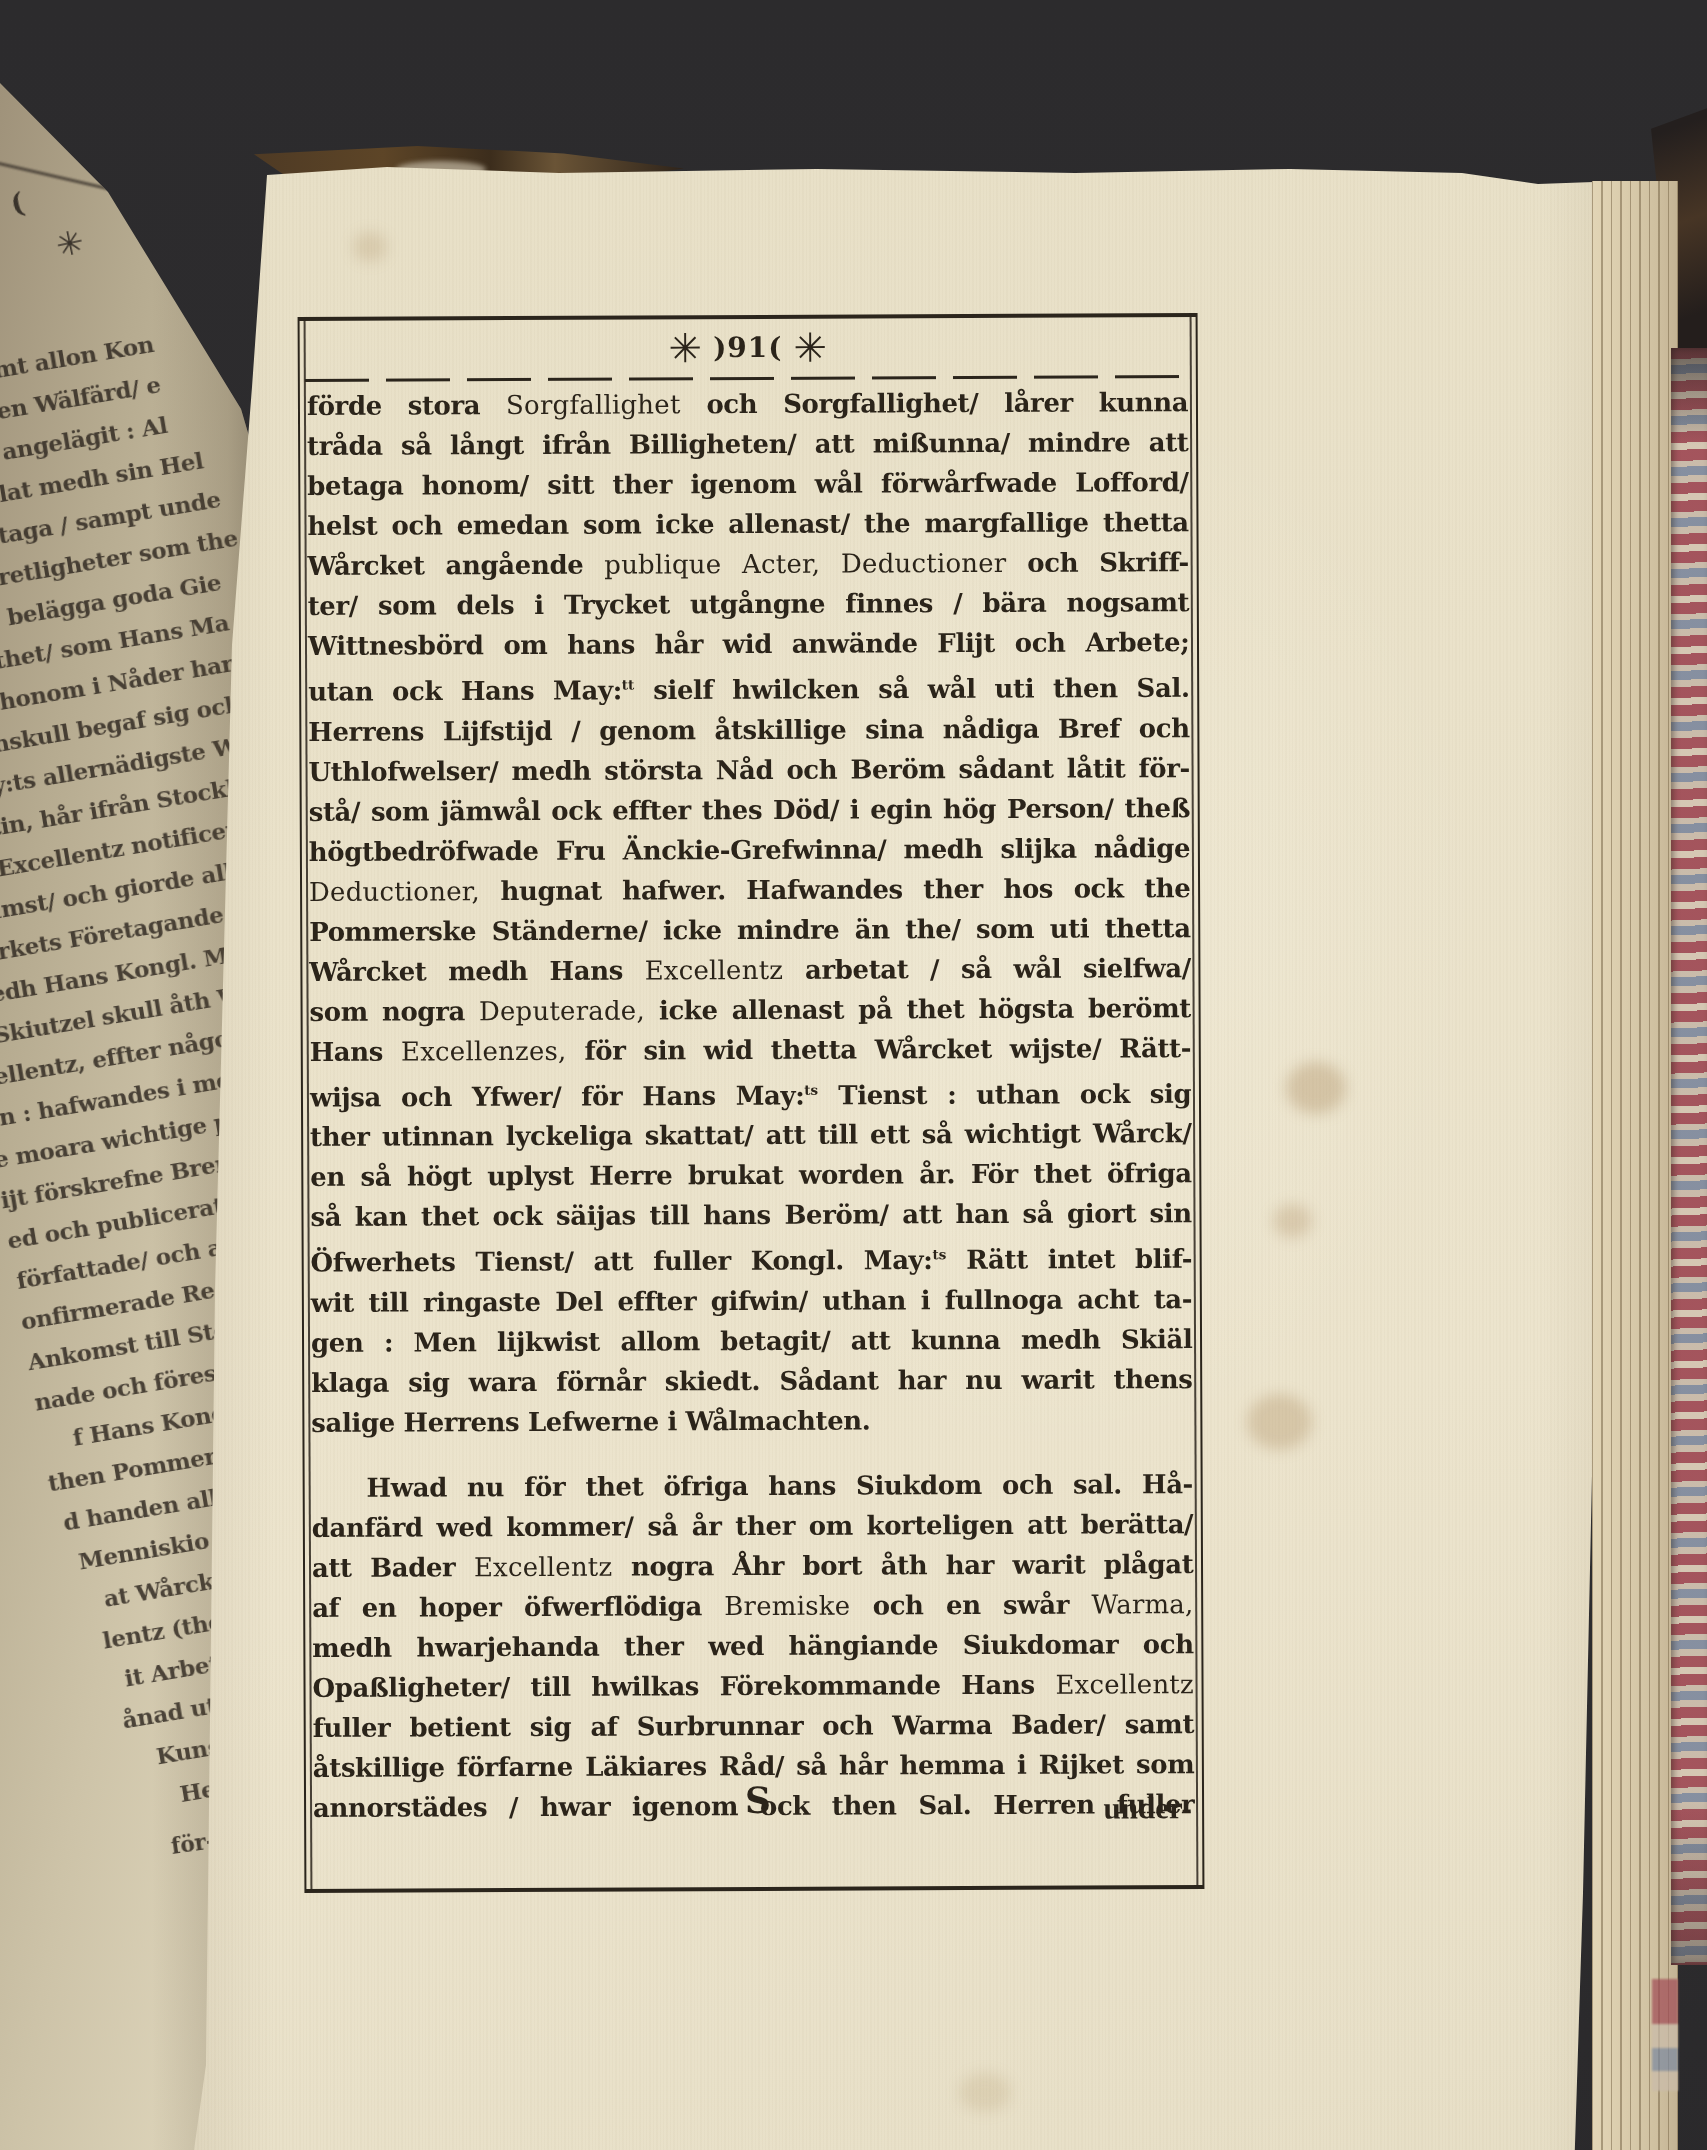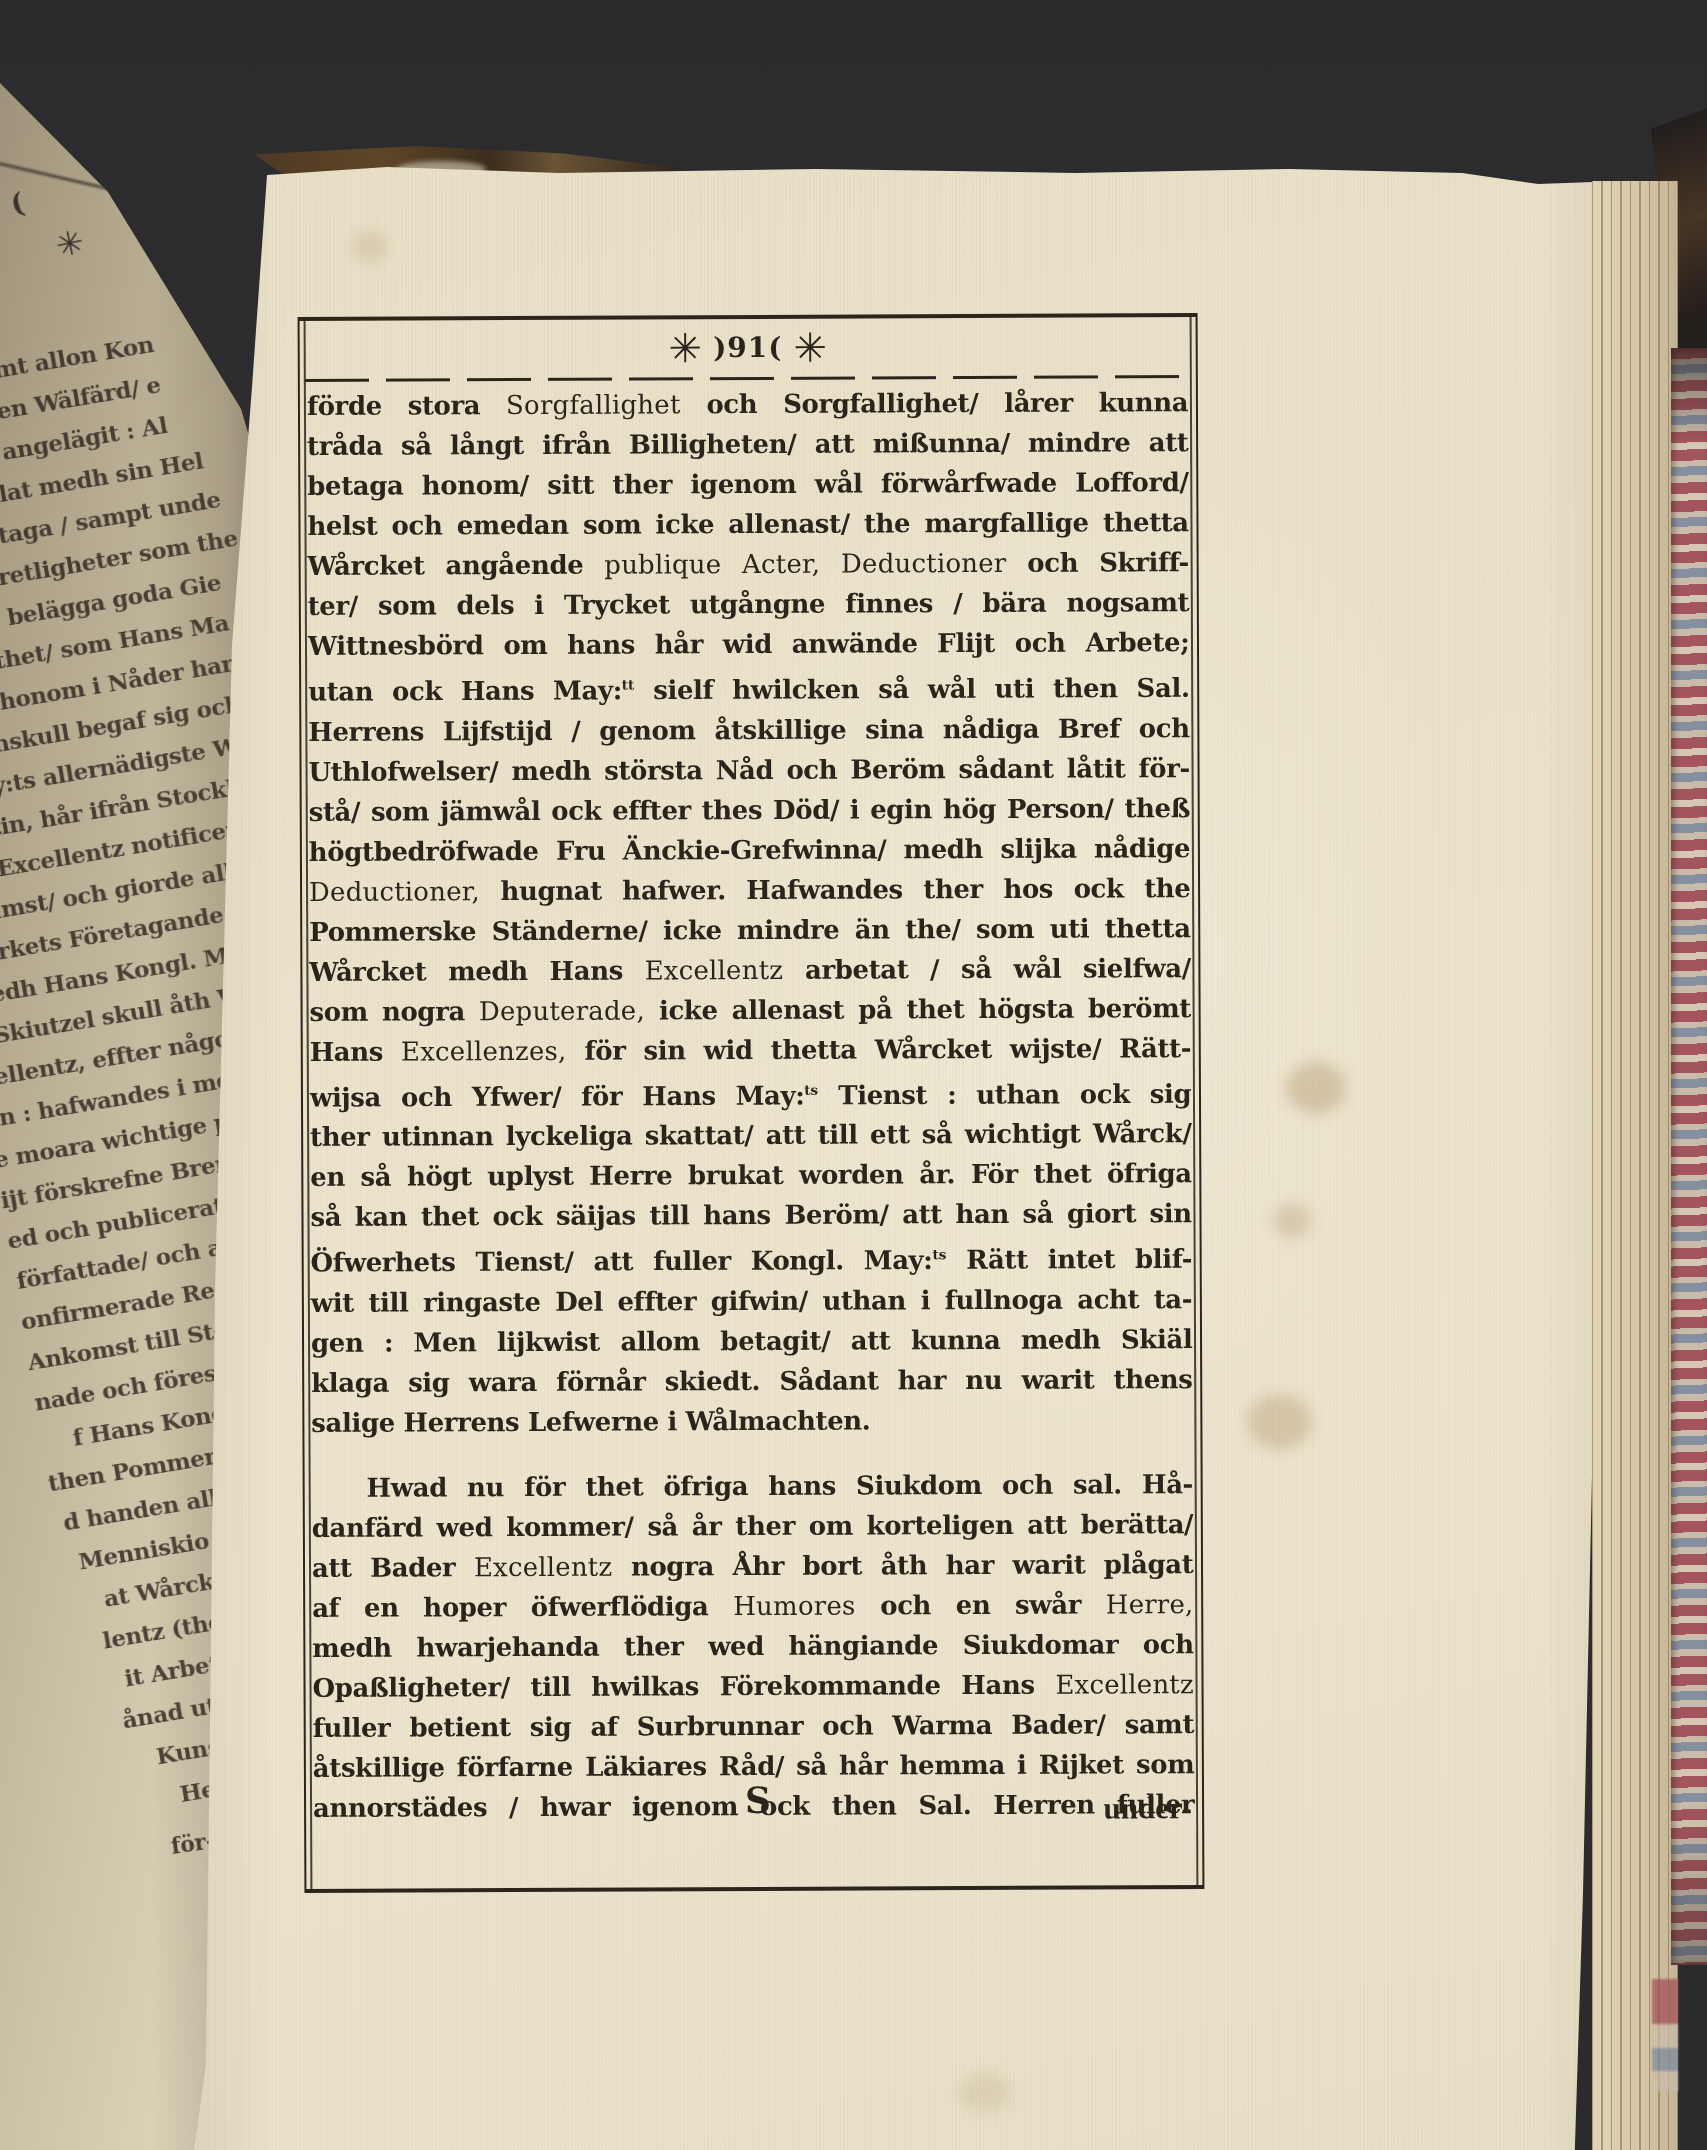--- a/index.html
+++ b/index.html
@@ -192,21 +192,21 @@
           <div class="line"><span class="bl">så kan thet ock säijas till hans Beröm/ att han så giort sin</span></div>
           <div class="line"><span class="bl">Öfwerhets Tienst/ att fuller Kongl. May:</span><span class="sup">ts</span><span class="bl"> Rätt intet blif-</span></div>
           <div class="line"><span class="bl">wit till ringaste Del effter gifwin/ uthan i fullnoga acht ta-</span></div>
           <div class="line"><span class="bl">gen :  Men lijkwist allom betagit/ att kunna medh Skiäl</span></div>
           <div class="line"><span class="bl">klaga sig wara förnår skiedt.   Sådant har nu warit thens</span></div>
           <div class="line nojust"><span class="bl">salige Herrens Lefwerne i Wålmachten.</span></div>
           <div class="line gap"></div>
           <div class="line ind"><span class="bl">Hwad nu för thet öfriga hans Siukdom och sal. Hå-</span></div>
           <div class="line"><span class="bl">danfärd wed kommer/ så år ther om korteligen att berätta/</span></div>
           <div class="line"><span class="bl">att Bader </span><span class="lat">Excellentz</span><span class="bl"> nogra Åhr bort åth har warit plågat</span></div>
-          <div class="line"><span class="bl">af en hoper öfwerflödiga </span><span class="lat">Humores</span><span class="bl"> och en swår </span><span class="lat">Herre,</span></div>
+          <div class="line"><span class="bl">af en hoper öfwerflödiga </span><span class="lat">Bremiske</span><span class="bl"> och en swår </span><span class="lat">Warma,</span></div>
           <div class="line"><span class="bl">medh hwarjehanda ther wed hängiande Siukdomar och</span></div>
           <div class="line"><span class="bl">Opaßligheter/ till hwilkas Förekommande Hans </span><span class="lat">Excellentz</span></div>
           <div class="line"><span class="bl">fuller betient sig af Surbrunnar och Warma Bader/ samt</span></div>
           <div class="line"><span class="bl">åtskillige förfarne Läkiares Råd/ så hår hemma i Rijket som</span></div>
           <div class="line"><span class="bl">annorstädes / hwar igenom ock then Sal. Herren fuller</span></div>
         </div>
 
       <div class="sig-row">
         <span class="sig-mark">S</span>
         <span class="catchword">under-</span>

